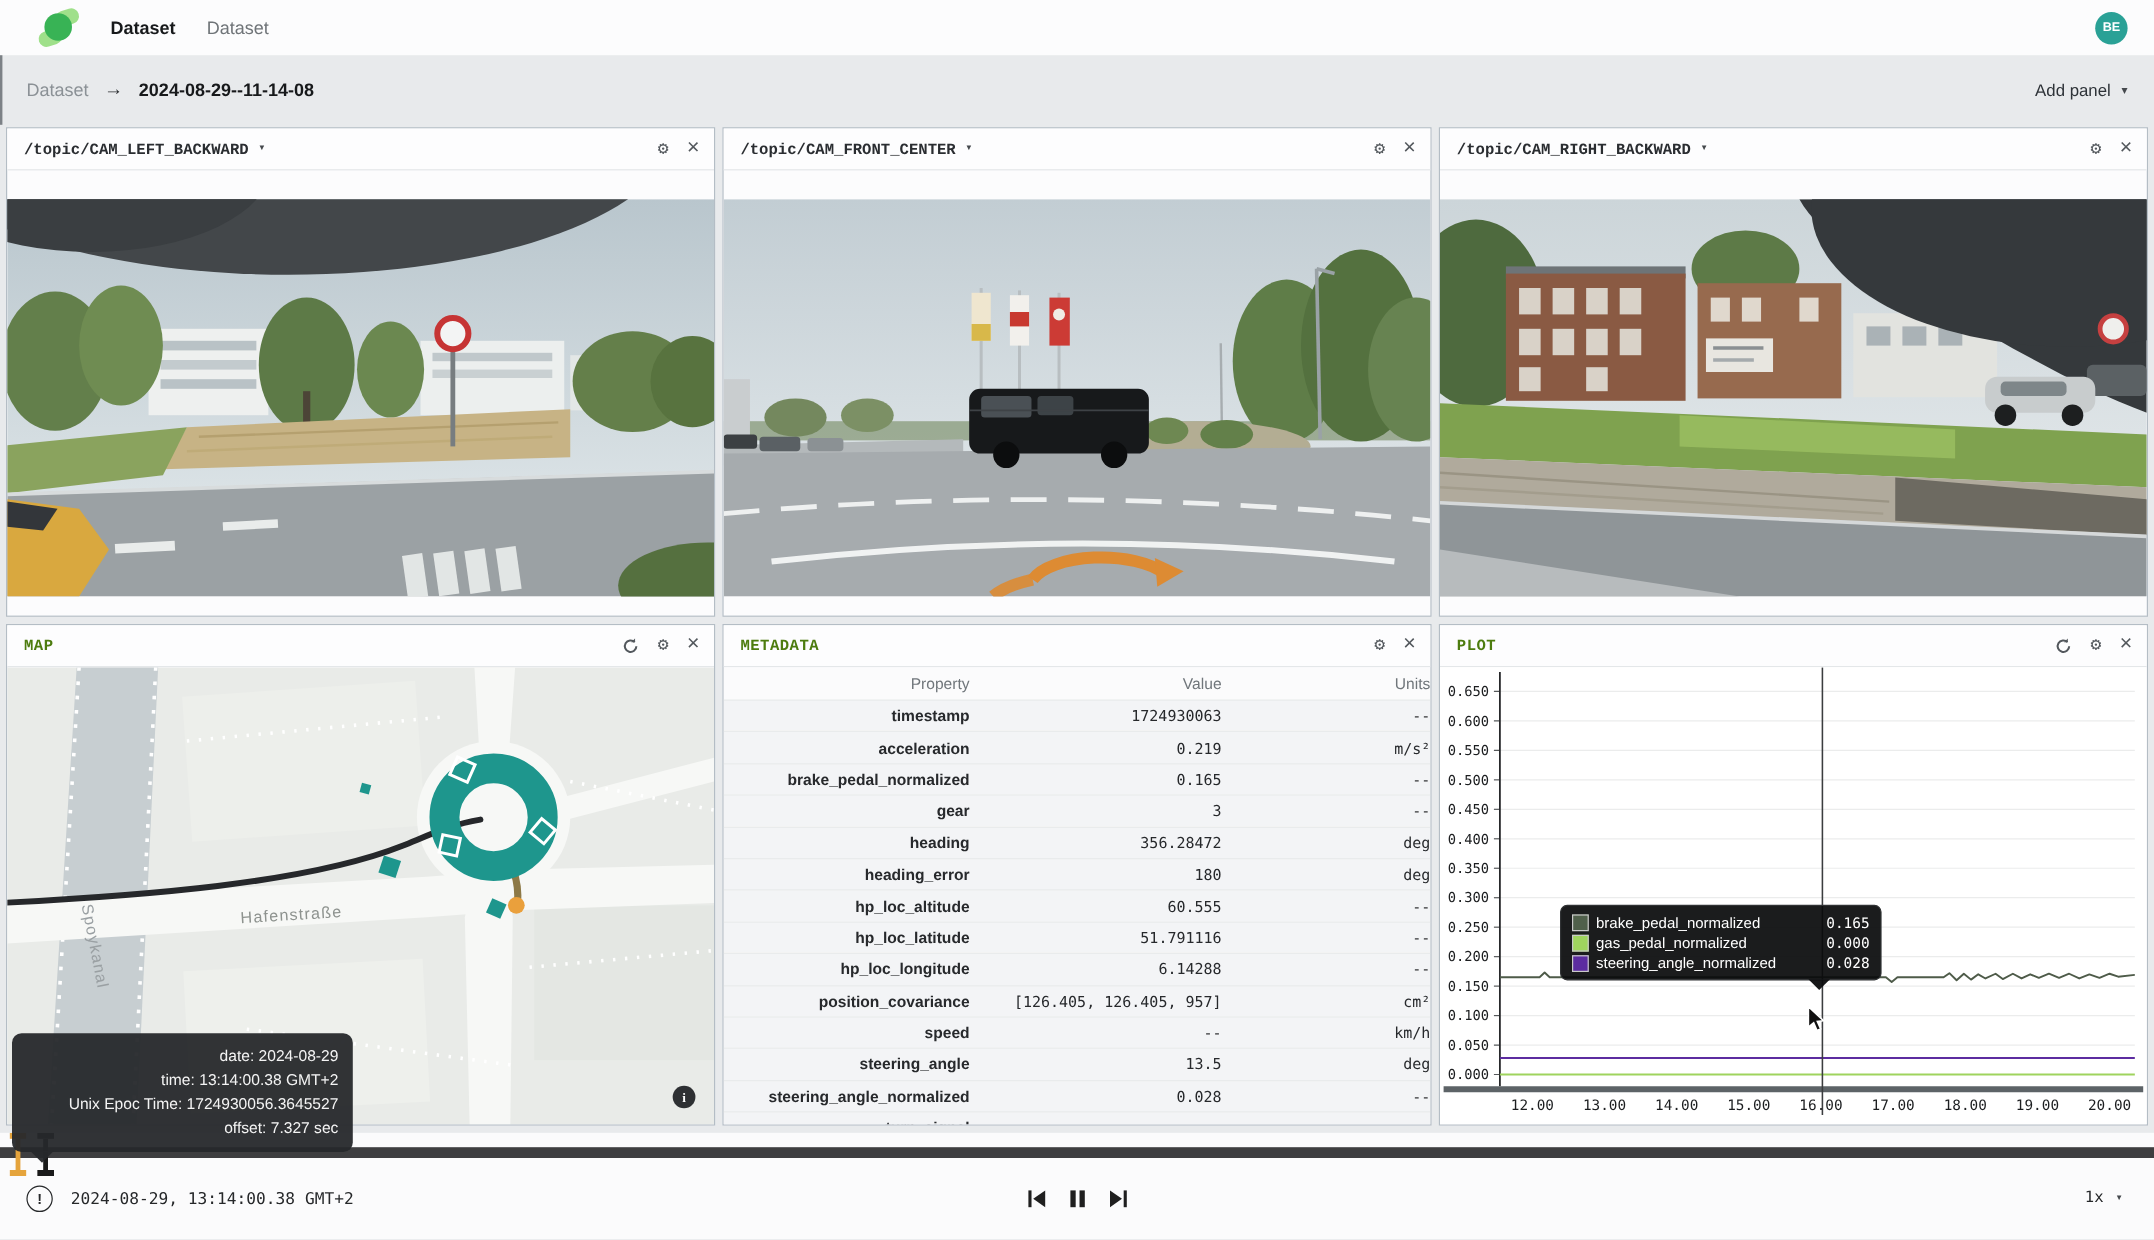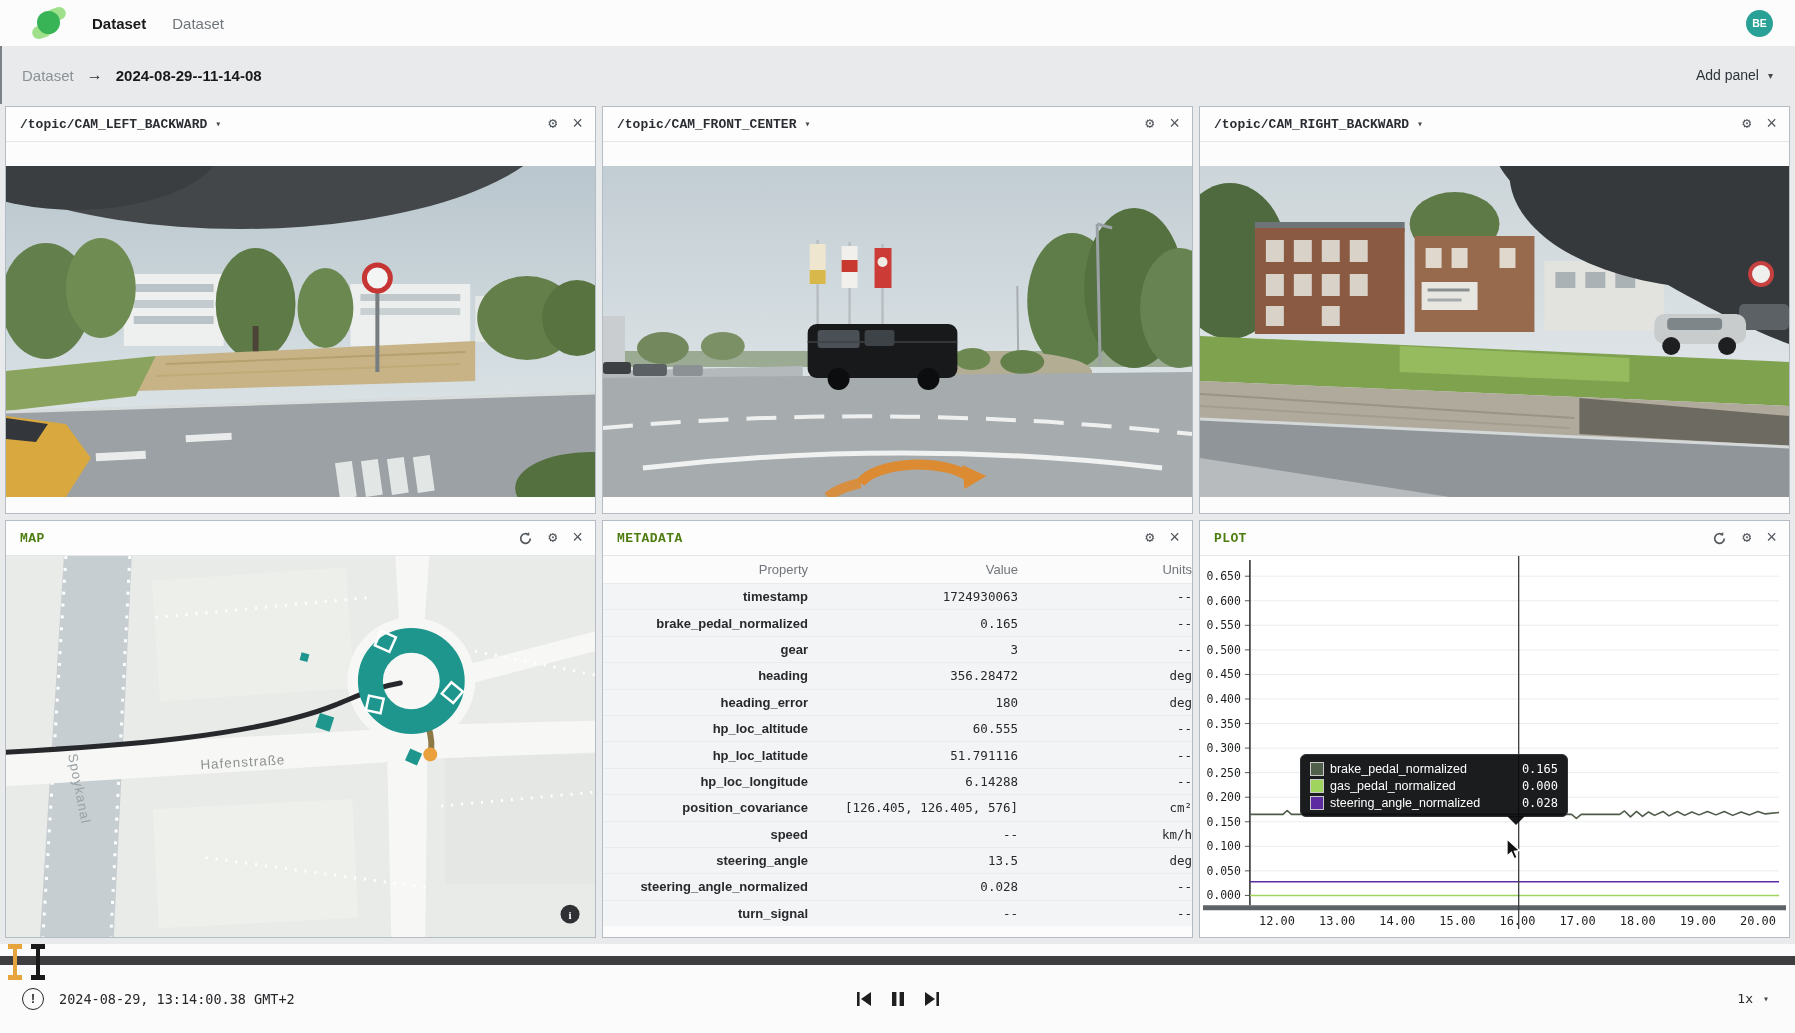--- a/index.html
+++ b/index.html
@@ -377,20 +377,25 @@
           <div class="c2">Value</div>
           <div class="c3">Units</div>
         </div>
         <div>
             <div class="mrow">
               <div class="c1">timestamp</div>
               <div class="c2">1724930063</div>
               <div class="c3">--</div>
             </div>
             <div class="mrow">
+              <div class="c1">acceleration</div>
+              <div class="c2">0.219</div>
+              <div class="c3">m/s²</div>
+            </div>
+            <div class="mrow">
               <div class="c1">brake_pedal_normalized</div>
               <div class="c2">0.165</div>
               <div class="c3">--</div>
             </div>
             <div class="mrow">
               <div class="c1">gear</div>
               <div class="c2">3</div>
               <div class="c3">--</div>
             </div>
             <div class="mrow">
@@ -413,21 +418,21 @@
               <div class="c2">51.791116</div>
               <div class="c3">--</div>
             </div>
             <div class="mrow">
               <div class="c1">hp_loc_longitude</div>
               <div class="c2">6.14288</div>
               <div class="c3">--</div>
             </div>
             <div class="mrow">
               <div class="c1">position_covariance</div>
-              <div class="c2">[126.405, 126.405, 576]</div>
+              <div class="c2">[126.405, 126.405, 957]</div>
               <div class="c3">cm²</div>
             </div>
             <div class="mrow">
               <div class="c1">speed</div>
               <div class="c2">--</div>
               <div class="c3">km/h</div>
             </div>
             <div class="mrow">
               <div class="c1">steering_angle</div>
               <div class="c2">13.5</div>
@@ -538,20 +543,26 @@
               <span class="pt-val">0.028</span>
             </div>
           </div>
         <svg class="mouse-cursor" width="17" height="21" viewBox="0 0 17 21">
           <polygon points="1,0 1,17 5.4,13.4 8.2,19.8 11.2,18.4 8.4,12.2 13.6,11.6" fill="#111" stroke="#fff" stroke-width="1.3"></polygon>
         </svg>
       </div>
     </section>
   </main>
 
+  <div class="map-tooltip">
+      <div>date: 2024-08-29</div>
+      <div>time: 13:14:00.38 GMT+2</div>
+      <div>Unix Epoc Time: 1724930056.3645527</div>
+      <div>offset: 7.327 sec</div>
+    </div>
 
   <footer class="footer">
     <div class="track"></div>
     <svg class="marker orange" width="14" height="36" viewBox="0 0 14 36">
       <rect x="0" y="0" width="14" height="5" fill="#e5a43c"></rect>
         <rect x="5" y="5" width="4" height="26" fill="#e5a43c"></rect>
         <rect x="0" y="31" width="14" height="5" fill="#e5a43c"></rect>
     </svg>
     <svg class="marker black" width="14" height="36" viewBox="0 0 14 36">
       <rect x="0" y="0" width="14" height="5" fill="#1a1a1a"></rect>

